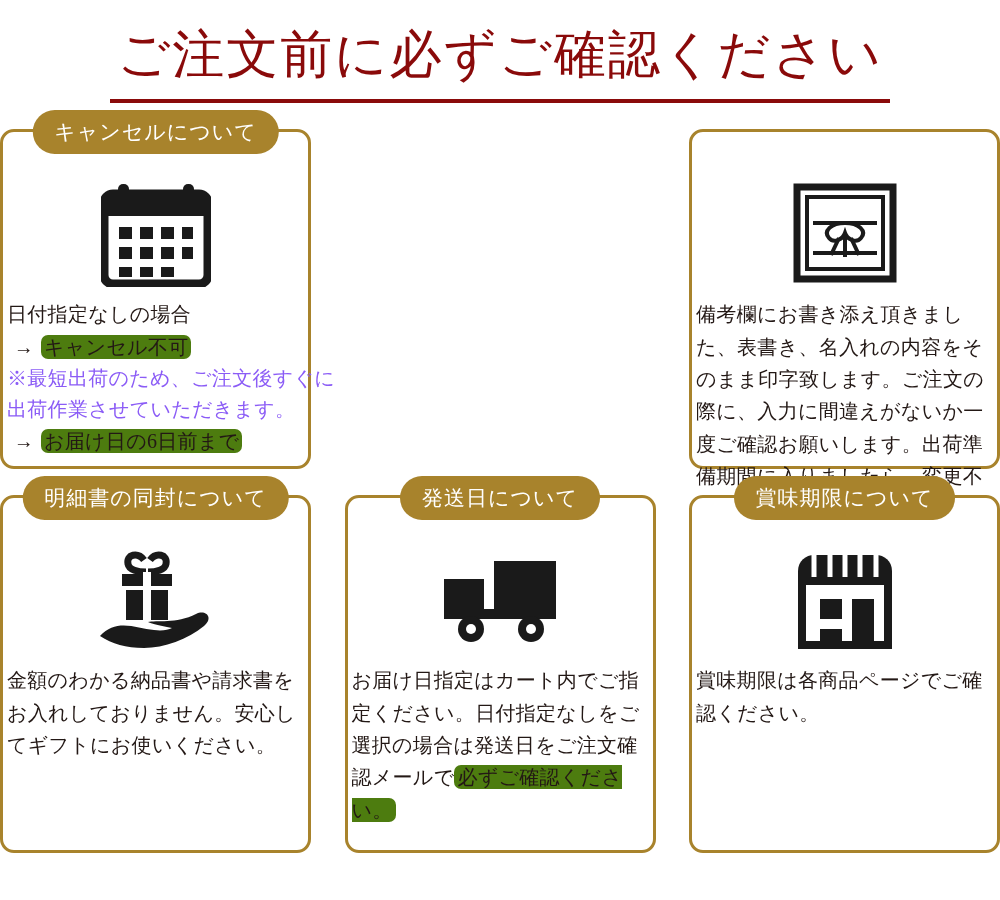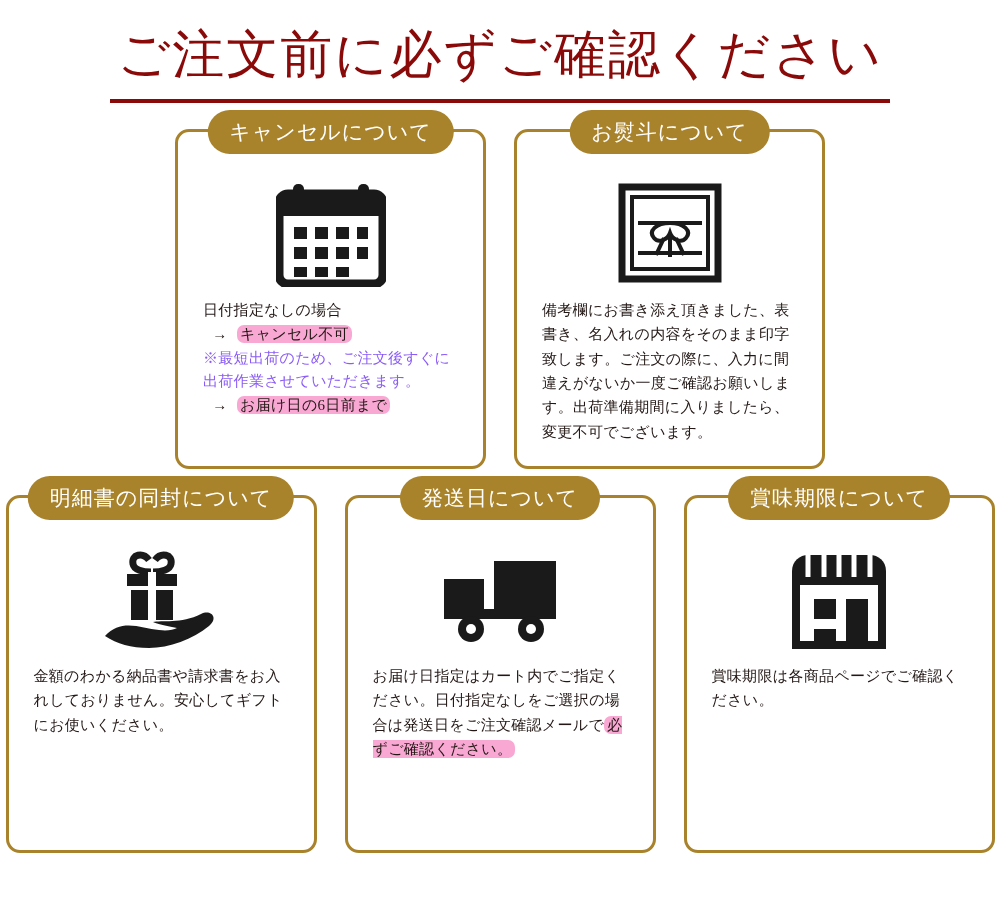--- a/index.html
+++ b/index.html
@@ -41,21 +41,21 @@
   .heading-rule {
     width: 780px;
     height: 4px;
     background: #8a0a0a;
     margin: 6px auto 0 auto;
   }
 
   
   .row {
     display: flex;
-    justify-content: center;
+    justify-content: space-between;
     gap: 28px;
   }
   .row-top {
     margin-top: 26px;
   }
   .row-bottom {
     margin-top: 26px;
   }
   .card {
     position: relative;
@@ -91,22 +91,22 @@
     display: flex;
     align-items: center;
     justify-content: center;
     height: 130px;
     margin-top: 36px;
   }
   .card-icon svg {
     display: block;
   }
   .card-body {
-    padding: 0 25px;
-    font-size: 15px;
+    padding: 0 4px;
+    font-size: 20px;
     line-height: 1.62;
     letter-spacing: 0.3px;
   }
   .card-body p {
     margin: 0;
   }
 
   
   .line {
     margin: 0;
@@ -115,21 +115,21 @@
     margin: 2px 0 2px 0;
     white-space: nowrap;
   }
   .arrow {
     display: inline-block;
     width: 34px;
     text-align: center;
     color: #231815;
   }
   .hl {
-    background: #f9a8d4;
+    background: #4d7c0f;
     padding: 1px 3px;
     border-radius: 7px;
   }
   .note-red {
     color: #8b5cf6;
     margin: 6px 0 6px 0;
     line-height: 1.55;
   }
 
   
@@ -181,21 +181,20 @@
           <span class="nowrap">※最短出荷のため、ご注文後すぐに</span><br>
           <span class="nowrap">出荷作業させていただきます。</span>
         </p>
         <p class="arrow-line">
           <span class="arrow">→</span><span class="hl">お届け日の6日前まで</span>
         </p>
       </div>
     </div>
 
     <div class="card card-top">
-      <div class="card-title">お熨斗について</div>
 
       <div class="card-icon">
         <svg width="104" height="100" viewBox="0 0 104 100" aria-hidden="true">
           <rect x="4" y="4" width="96" height="92" fill="none" stroke="#1a1a1a" stroke-width="7"></rect>
           <rect x="14" y="14" width="76" height="72" fill="none" stroke="#1a1a1a" stroke-width="4"></rect>
           <path d="M20 40 L84 40" stroke="#1a1a1a" stroke-width="4" fill="none"></path>
           <path d="M20 70 L84 70" stroke="#1a1a1a" stroke-width="4" fill="none"></path>
           <path d="M52 40 C38 40 30 48 36 55 C41 61 50 56 52 50 C54 56 63 61 68 55 C74 48 66 40 52 40 Z" fill="none" stroke="#1a1a1a" stroke-width="4"></path>
           <path d="M46 55 L38 72 M58 55 L66 72 M52 52 L52 74" stroke="#1a1a1a" stroke-width="4" fill="none"></path>
         </svg>

